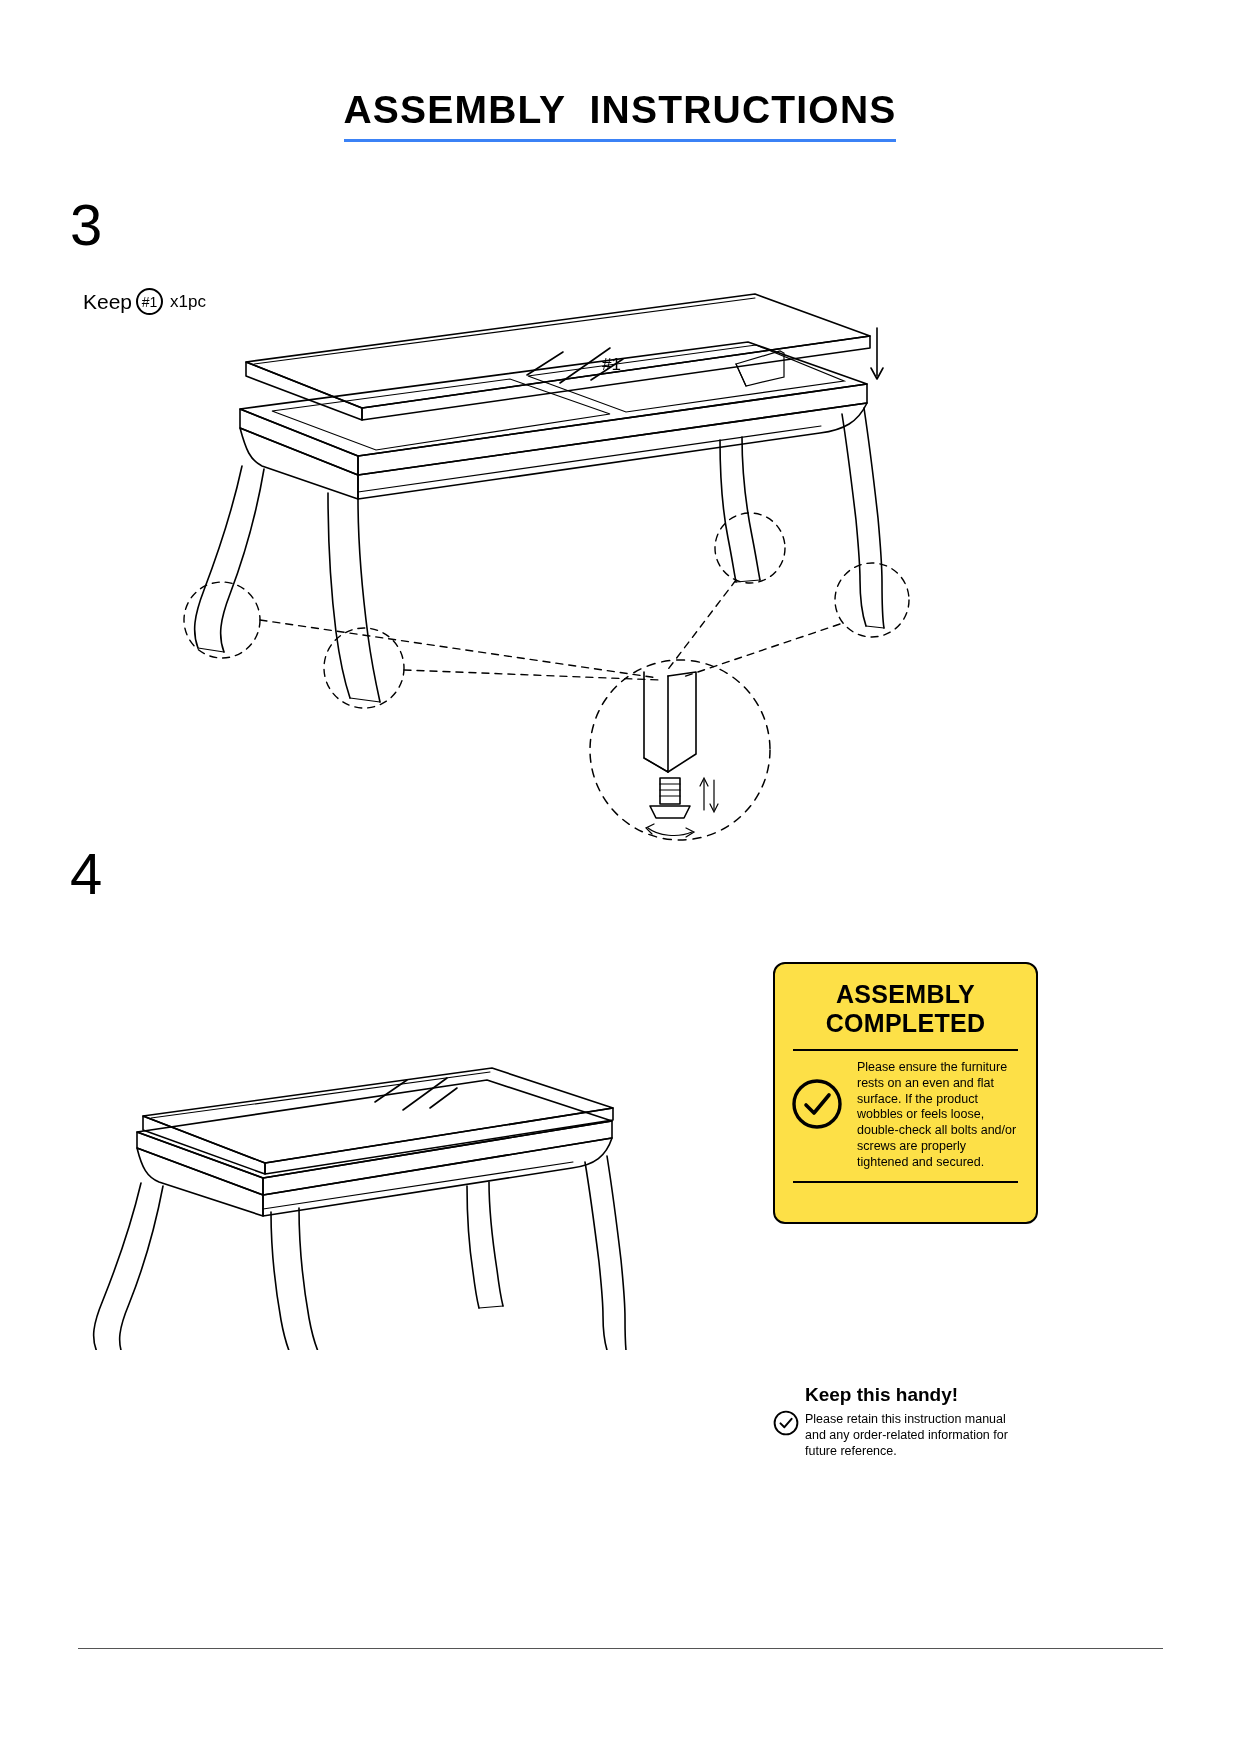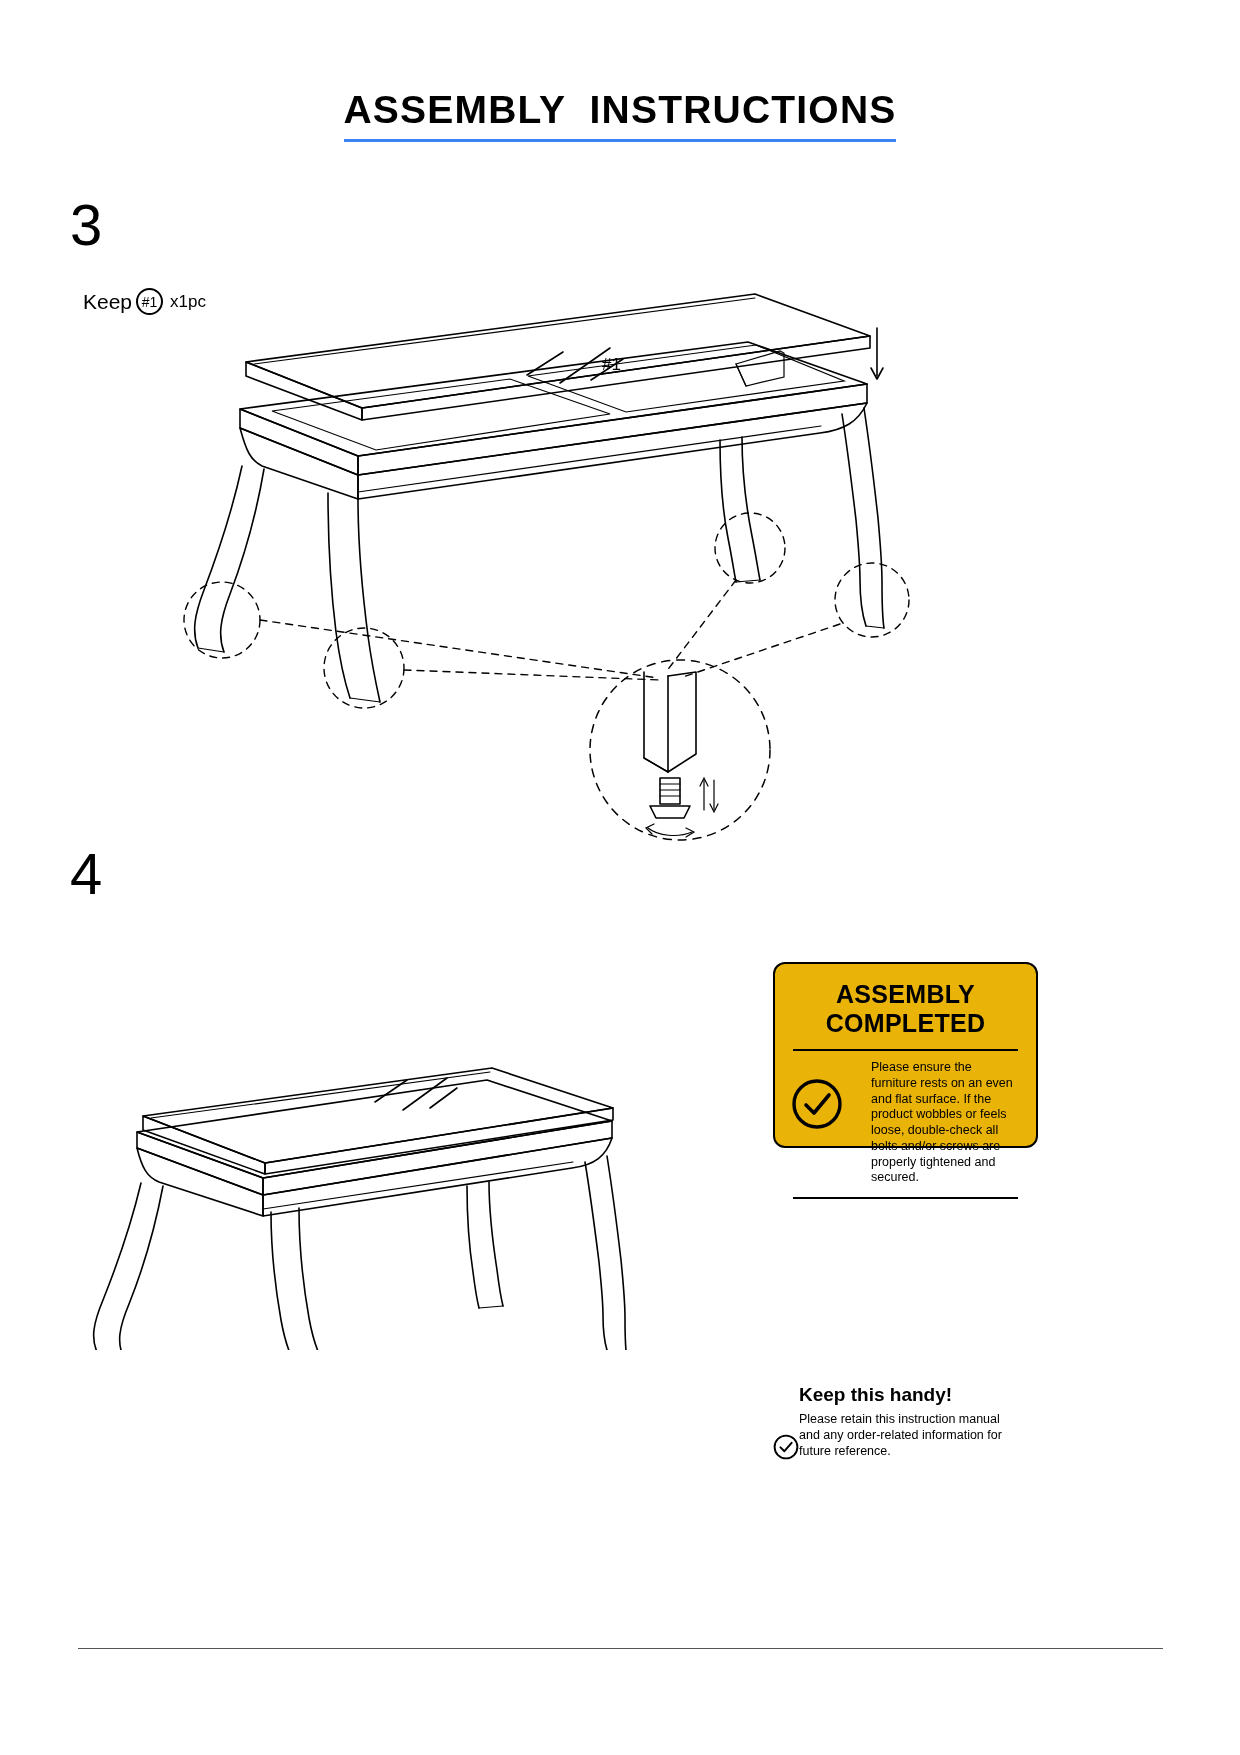--- a/index.html
+++ b/index.html
@@ -80,62 +80,62 @@
   #step4-diagram { left: 85px; top: 1020px; }
 
   
 
   
   #completed-card {
     position: absolute;
     left: 773px;
     top: 962px;
     width: 265px;
-    height: 186px;
+    height: 262px;
     border: 2.5px solid #000;
     border-radius: 12px;
     box-sizing: border-box;
-    background: #eab308;
+    background: #fde047;
     padding: 16px 16px 10px 16px;
   }
   #completed-title {
     text-align: center;
     font-size: 25px;
     font-weight: bold;
     line-height: 1.16;
     white-space: pre-line;
     letter-spacing: 0.3px;
   }
   .card-rule {
     border: none;
     border-top: 2px solid #000;
     margin: 11px 2px 9px 2px;
   }
   #completed-body-row {
     display: flex;
     align-items: flex-start;
-    gap: 28px;
+    gap: 14px;
   }
   #completed-check {
     flex: 0 0 auto;
     margin-top: 18px;
   }
   #completed-text {
     font-size: 12.5px;
     line-height: 1.26;
     font-weight: 500;
   }
 
   
   .tip {
     position: absolute;
     width: 250px;
     display: flex;
-    gap: 0;
-    align-items: flex-end;
+    gap: 6px;
+    align-items: center;
   }
   #tip-handy { left: 773px; top: 1385px; }
   #tip-lift  { left: 773px; top: 1505px; }
   .tip-icon { flex: 0 0 auto; margin-top: 2px; }
   .tip-heading {
     font-size: 19px;
     font-weight: bold;
     line-height: 1.1;
     margin-bottom: 6px;
     white-space: nowrap;

